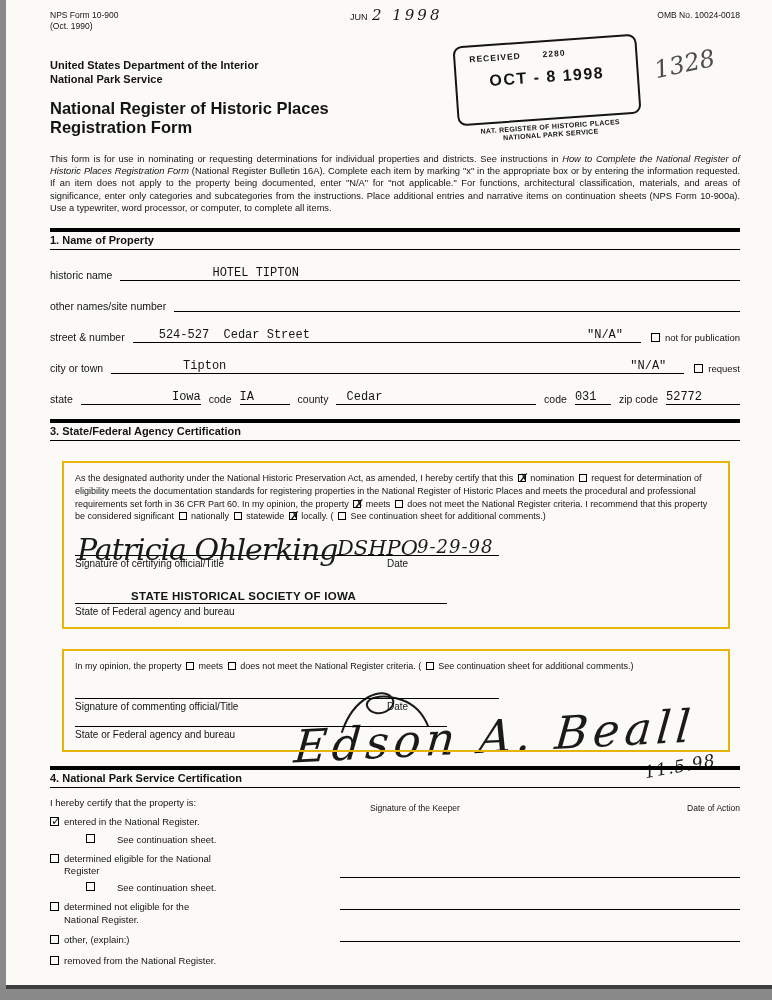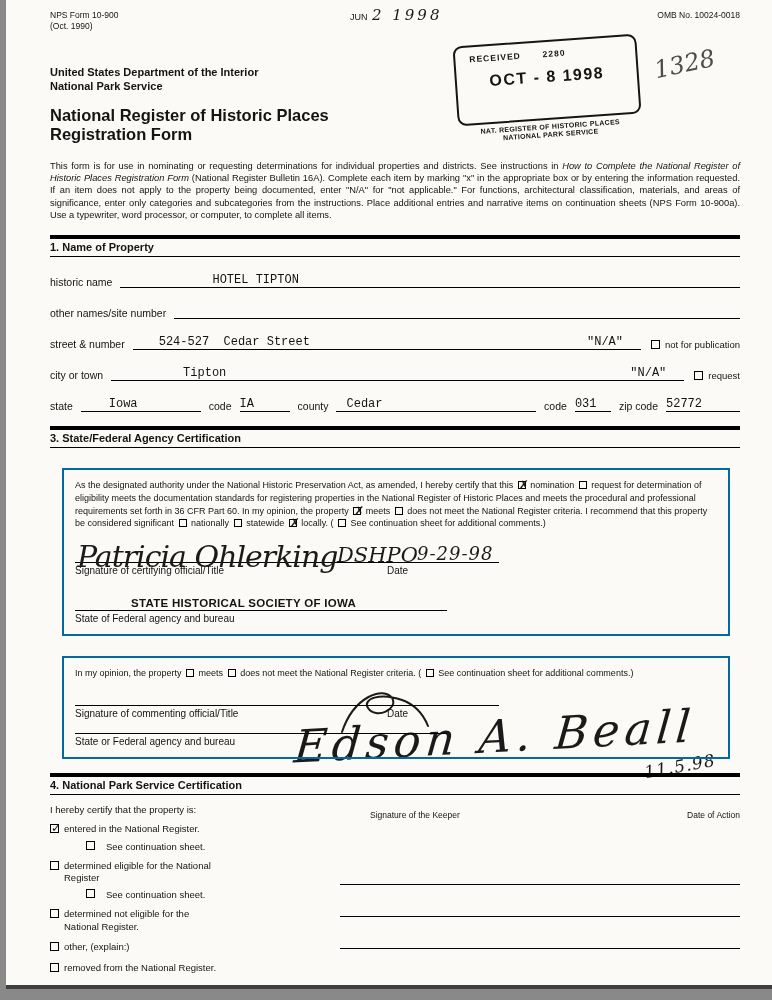--- a/index.html
+++ b/index.html
@@ -4,21 +4,21 @@
 <style>
   * { margin:0; padding:0; box-sizing:border-box; }
   html,body { width:772px; height:1000px; }
   body { background:#898989; font-family:"Liberation Sans","DejaVu Sans",sans-serif; color:#141414; position:relative; overflow:hidden; }
 
   .paper { position:absolute; left:6px; top:0; width:766px; height:985px; background:#fbfaf7; overflow:hidden; box-shadow:0 4px 0 #3f3f3f; }
   .content { position:absolute; left:44px; top:10px; width:690px; }
 
   
   .top-row { display:flex; justify-content:space-between; font-size:8.5px; line-height:1.25; }
-  .dept { margin-top:35px; font-weight:bold; font-size:11px; line-height:1.25; }
+  .dept { margin-top:28px; font-weight:bold; font-size:11px; line-height:1.25; }
   .form-title { margin-top:12px; font-weight:bold; font-size:16.5px; line-height:1.15; }
   .instructions { margin-top:16px; font-size:9.3px; line-height:1.33; text-align:justify; }
   .instructions i { font-style:italic; }
 
   
   .hw { font-family:"DejaVu Serif",serif; font-style:italic; color:#1a1a1a; }
   .hw-jun { position:absolute; left:344px; top:6px; white-space:nowrap; }
   .hw-jun .small { font-size:9px; font-family:"Liberation Sans",sans-serif; font-style:normal; }
   .hw-jun .big { font-size:15px; letter-spacing:3px;text-align:right; }
   .pencil-number { position:absolute; left:648px; top:50px; font-size:24px; color:#4c4c4c; transform:rotate(-12deg); }
@@ -37,26 +37,26 @@
   .fill { border-bottom:1.2px solid #000; flex:1; display:flex; align-items:flex-end; min-height:15px; }
   .fill-between { justify-content:space-between; padding-right:18px; }
   .typed { font-family:"Liberation Mono","DejaVu Sans Mono",monospace; font-size:12px; white-space:pre; }
   .ml-historic { margin-left:92px; }
   .ml-street { margin-left:26px; }
   .ml-city { margin-left:72px; }
   .ml-sm { margin-left:28px; }
   .ml-xs { margin-left:10px; }
   .cb-suffix { display:flex; align-items:center; gap:5px; padding-left:10px; font-size:9.5px; white-space:nowrap; }
   .cb { width:9px; height:9px; border:1.2px solid #000; display:inline-block; flex:none; font-size:12px; line-height:7px; text-align:center; overflow:visible; font-style:normal; font-family:"DejaVu Sans",sans-serif; }
-  .w-state { flex:0 0 120px; } .w-code1 { flex:0 0 50px; } .w-code2 { flex:0 0 36px; } .w-zip { flex:0 0 74px; }
+  .w-state { flex:0 0 120px;justify-content:flex-end; } .w-code1 { flex:0 0 50px; } .w-code2 { flex:0 0 36px; } .w-zip { flex:0 0 74px; }
   .state-row .label { padding:0 8px; }
   .state-row .label:first-child { padding-left:0; }
 
   
-  .cert-box { border:2px solid #0369a1; margin:20px 10px 11px 12px; padding:9px 11px 10px; }
+  .cert-box { border:2px solid #eab308; margin:20px 10px 11px 12px; padding:9px 11px 10px; }
   .cert-text { font-size:9px; line-height:1.4; }
   .cb-inline { display:inline-block; width:8px; height:8px; border:1.1px solid #000; margin:0 2px; vertical-align:-1px; font-size:12px; line-height:7px; text-align:center; overflow:visible; }
   .sig-area { position:relative; height:32px; }
   .sig-name { position:absolute; left:2px; bottom:-12px; font-size:30px; white-space:nowrap; letter-spacing:-1px; }
   .sig-title { position:absolute; left:262px; bottom:-5px; font-size:21px; }
   .sig-date { position:absolute; left:342px; bottom:-2px; font-size:18px; letter-spacing:1px; }
   .sig-line { border-bottom:1.2px solid #000; width:66%; }
   .sig-line.w2 { width:58%; }
   .sig-labels { font-size:10px; display:flex; margin-top:2px; }
   .sig-labels .first { width:312px; }
@@ -65,21 +65,21 @@
   .spacer26 { height:26px; } .spacer12 { height:14px; }
 
   
   .s4-body { display:flex; margin-top:4px; }
   .s4-left { width:280px; }
   .s4-right { flex:1; padding-left:10px; }
   .s4-intro { font-size:9.5px; margin:5px 0 4px; }
   .s4-item { display:flex; gap:5px; font-size:9.5px; margin-top:8px; }
   .s4-item .cb { margin-top:1px; }
   .s4-item .lbl { max-width:155px; line-height:1.3; }
-  .s4-sub { display:flex; gap:11px; font-size:9.5px; margin:5px 0 0 36px; }
+  .s4-sub { display:flex; gap:22px; font-size:9.5px; margin:5px 0 0 36px; }
   .s4-right-top { display:flex; font-size:8.5px; margin-top:11px; }
   .keeper-label { margin-left:30px; }
   .doa-label { margin-left:auto; }
   .blank-line { border-bottom:1px solid #000; margin-top:31px; }
   .blank-line.first { margin-top:64px; }
 
   .keeper-sig { position:absolute; left:288px; top:710px; font-size:45px; letter-spacing:5px; white-space:nowrap; transform:rotate(-3deg) skewX(-8deg); }
   .doa-value { position:absolute; left:638px; top:756px; font-size:17px; transform:rotate(-10deg); letter-spacing:1px; }
   .flourish { position:absolute; left:330px; top:686px; }
 </style>

